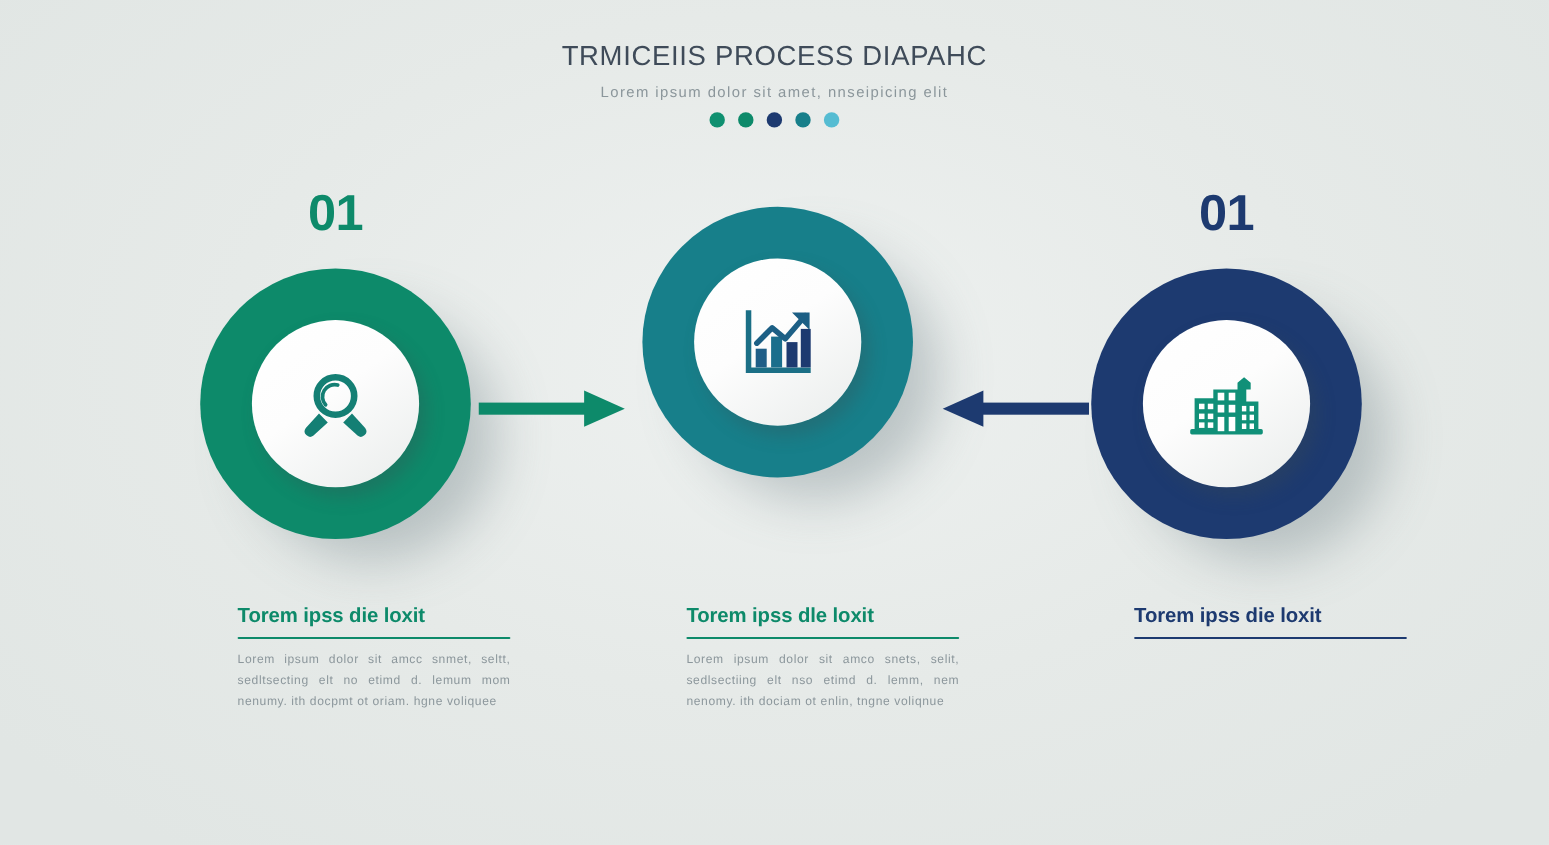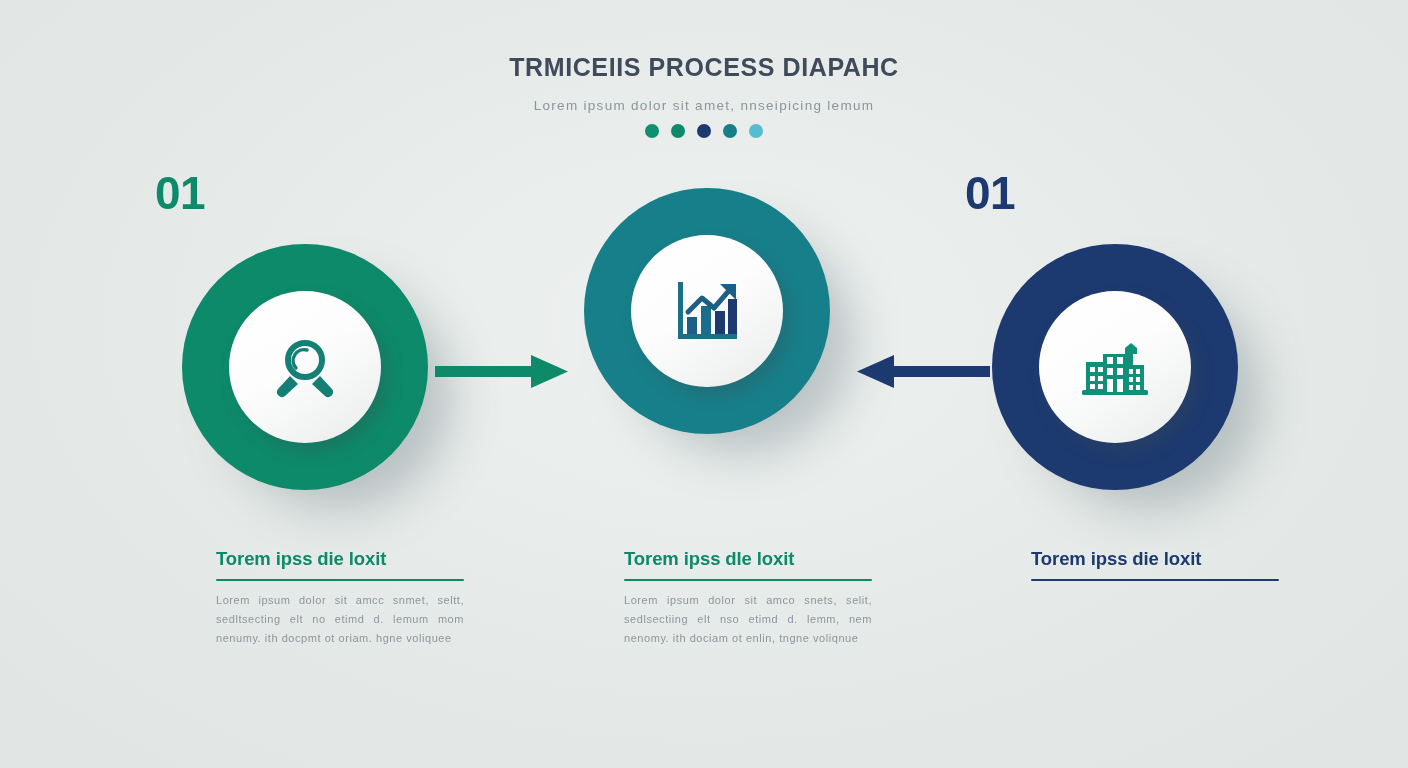--- a/index.html
+++ b/index.html
@@ -24,24 +24,24 @@
   
   .header {
     position: absolute;
     top: 38px;
     left: 0;
     width: 100%;
     text-align: center;
   }
   .title {
     font-size: 25px;
-    font-weight: bold;
+    font-weight: normal;
     letter-spacing: 0.6px;
     color: #3f4b59;
-    margin: 16px;
+    margin: 0;
     line-height: 1.1;
   }
   .subtitle {
     margin: 10px 0 0 0;
     font-size: 13.5px;
     letter-spacing: 1.3px;
     color: #8b969b;
     font-weight: normal;
   }
   .dots {
@@ -61,20 +61,21 @@
     position: absolute;
     top: 170px;
     left: 0;
     width: 100%;
     height: 330px;
   }
   .step {
     position: absolute;
     top: 0;
     width: 300px;
+    text-align: center;
   }
   .step-1 { left: 155px; }
   .step-2 { left: 557px; }
   .step-3 { left: 965px; }
 
   .step-number {
     font-size: 46px;
     font-weight: bold;
     letter-spacing: -0.5px;
     line-height: 1;
@@ -164,21 +165,21 @@
     text-align: justify;
   }
 </style>
 </head>
 <body>
 
 <div class="canvas">
 
   <div class="header">
     <h1 class="title">TRMICEIIS PROCESS DIAPAHC</h1>
-    <p class="subtitle">Lorem ipsum dolor sit amet, nnseipicing lemum</p>
+    <p class="subtitle">Lorem ipsum dolor sit amet, nnseipicing elit</p>
     <div class="dots">
       <span class="dot" id="dot0" style="background: rgb(15, 144, 112);"></span>
       <span class="dot" id="dot1" style="background: rgb(13, 138, 106);"></span>
       <span class="dot" id="dot2" style="background: rgb(29, 58, 112);"></span>
       <span class="dot" id="dot3" style="background: rgb(23, 127, 138);"></span>
       <span class="dot" id="dot4" style="background: rgb(85, 188, 210);"></span>
     </div>
   </div>
 
   <div class="steps">

